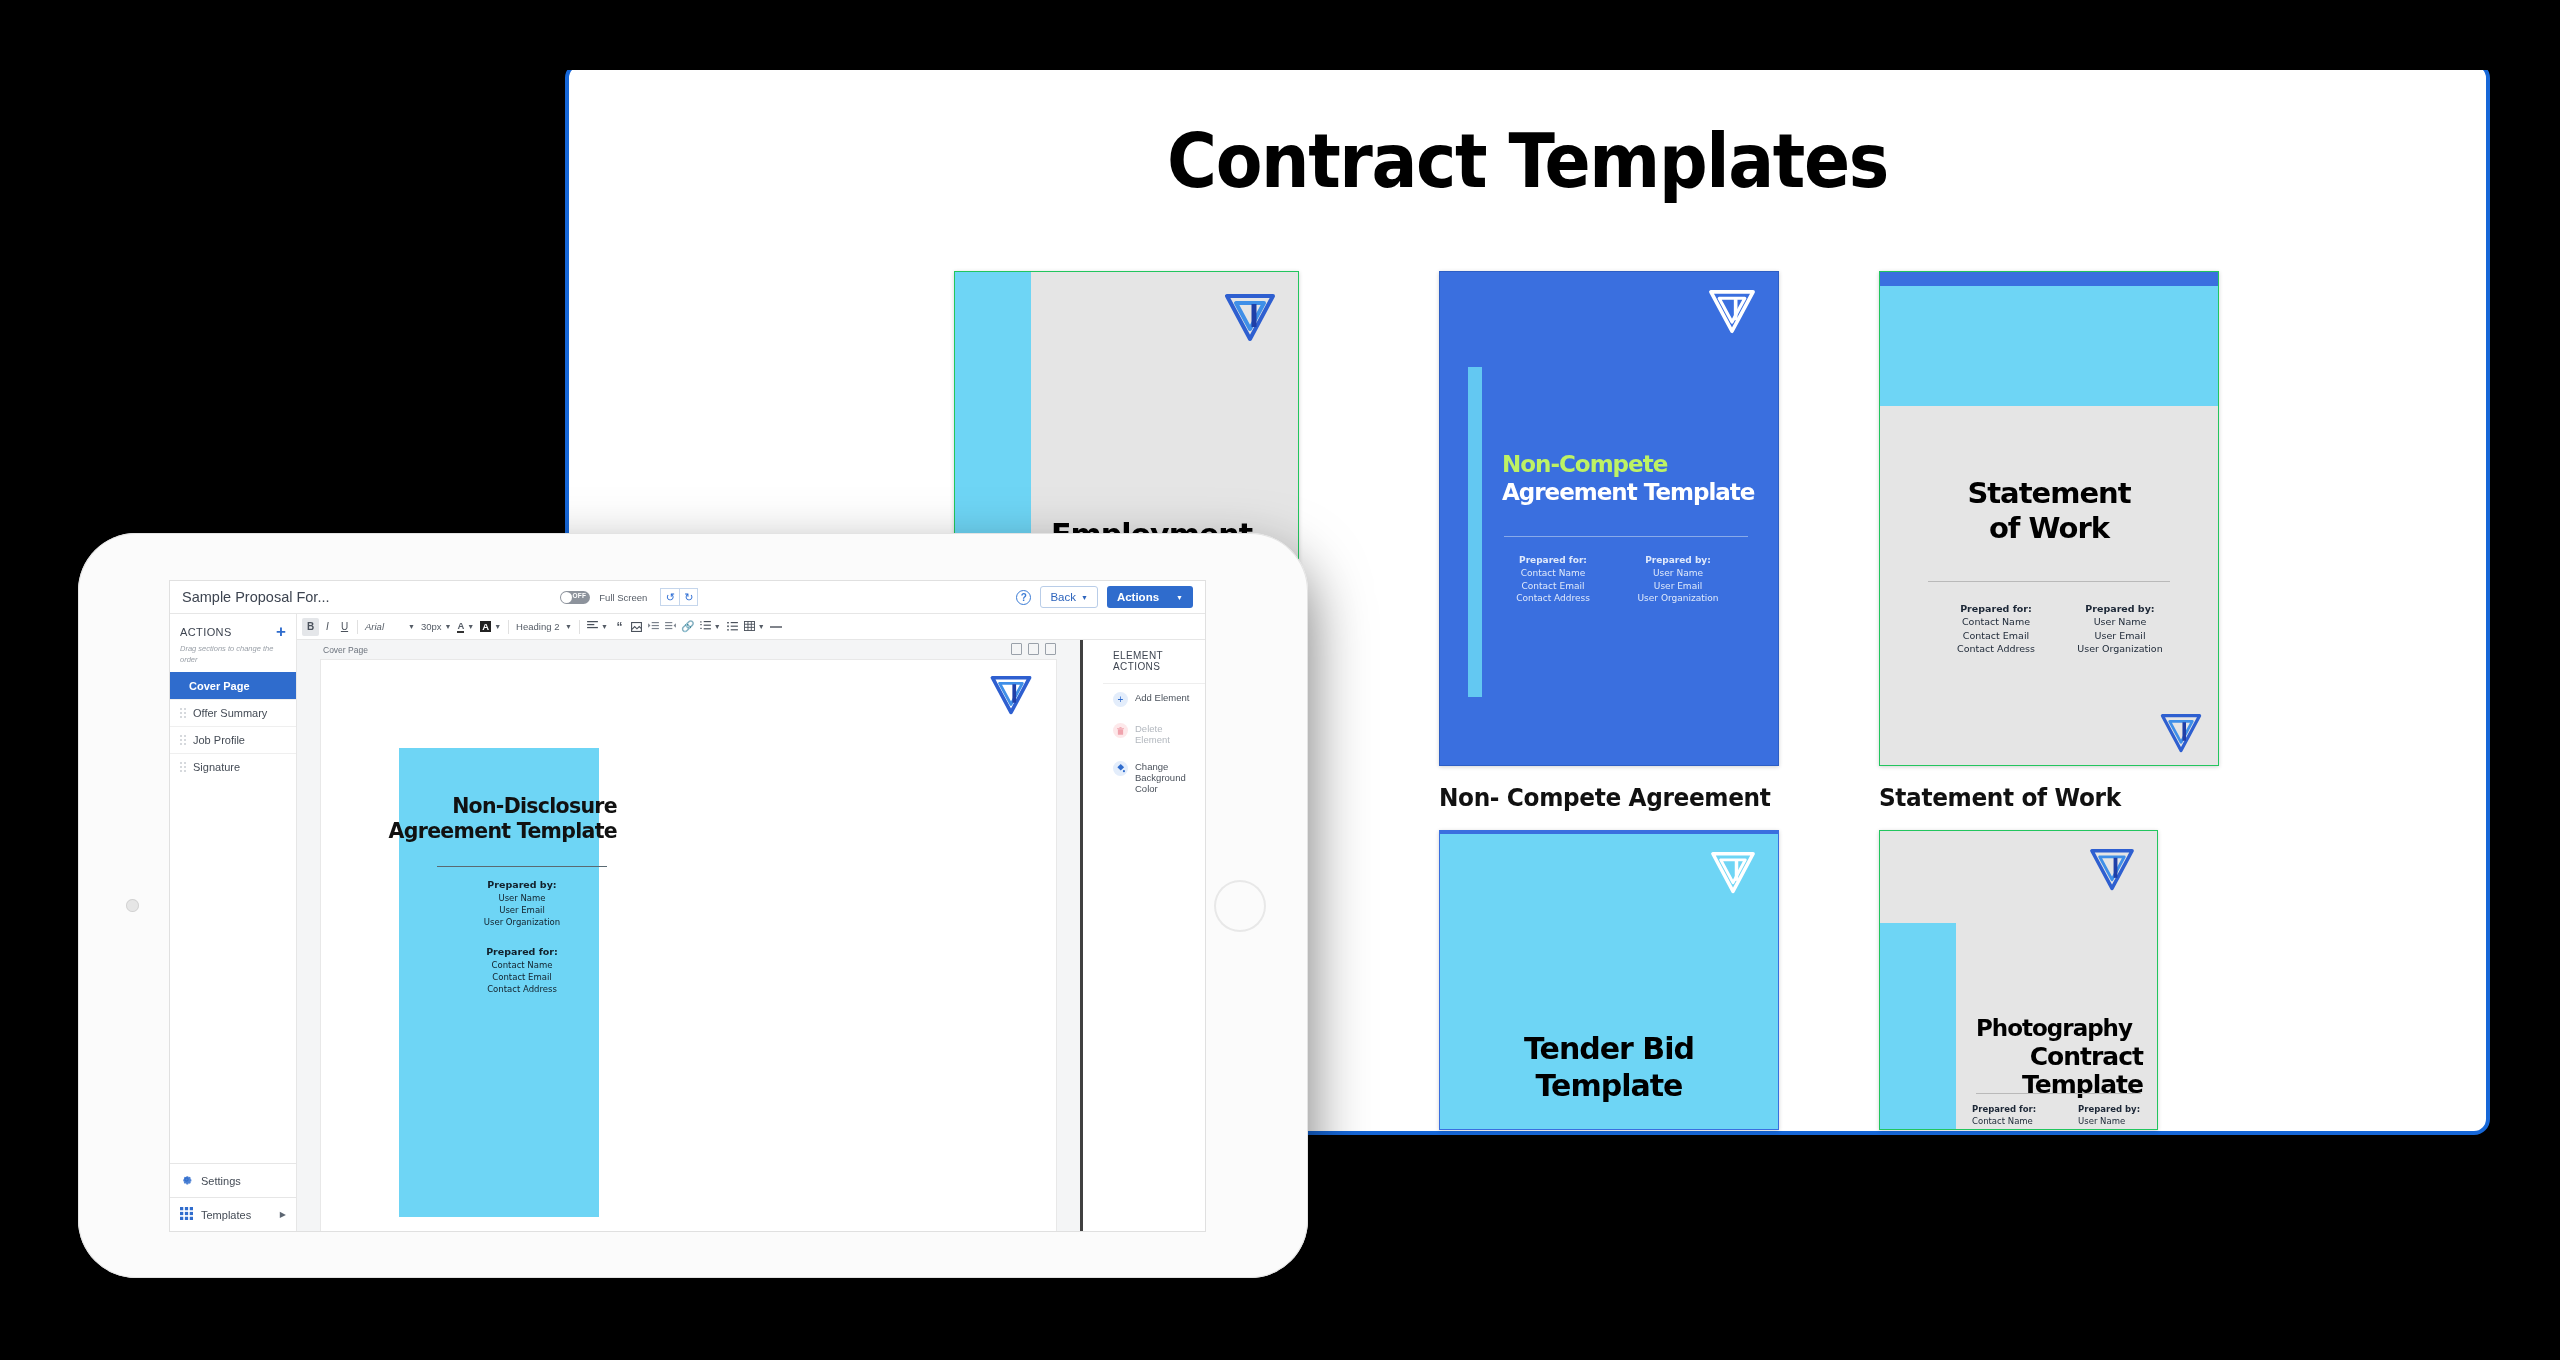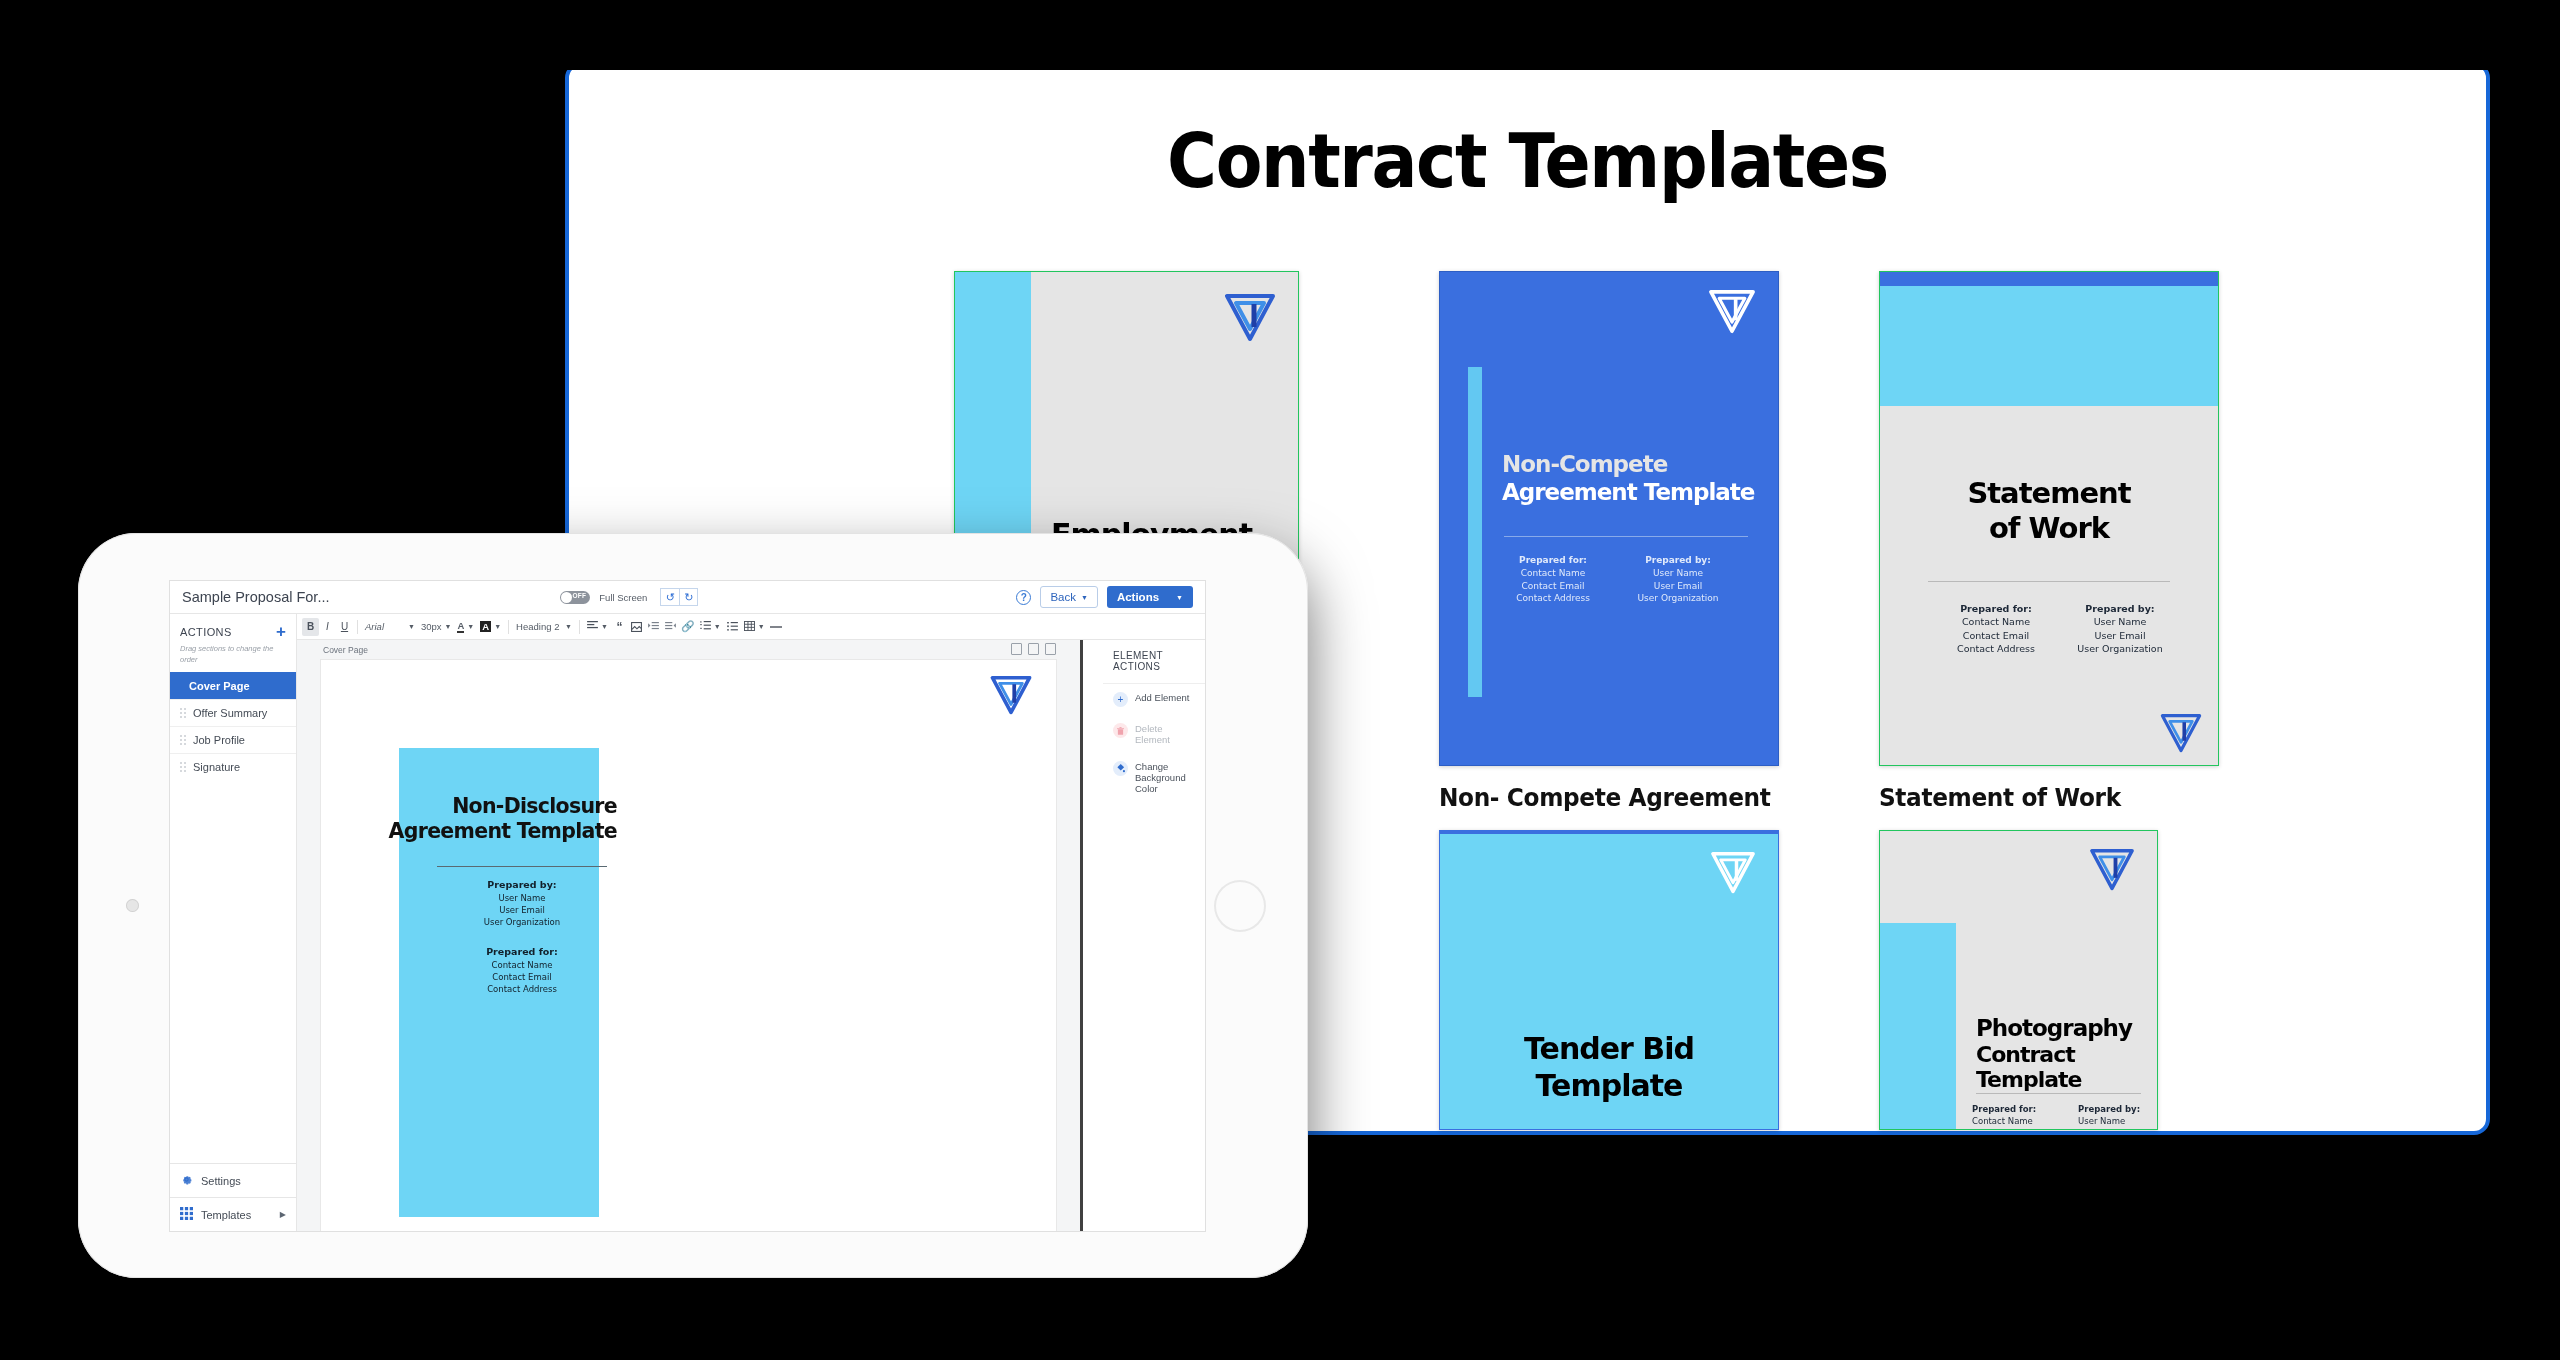--- a/index.html
+++ b/index.html
@@ -203,21 +203,21 @@
       <div class="card-col" style="left:485px; top:0px;">
         <div class="doc" id="doc-noncompete">
           <div class="vbar"></div>
           <div class="logo" style="right:22px; top:18px;">
             <svg width="48" height="44" viewBox="0 0 52 48">
               <path d="M26 2 L49 2 L26 45 L3 2 Z" fill="none" stroke="#ffffff" stroke-width="4" stroke-linejoin="round"></path>
               <path d="M26 9 L40 9 L26 35 L12 9 Z" fill="none" stroke="#ffffff" stroke-width="3.4" stroke-linejoin="round"></path>
               <path d="M30 10 L30 33" stroke="#ffffff" stroke-width="4"></path>
             </svg>
           </div>
-          <div class="doc-h" style="left:62px; top:180px; right:14px; font-size:23px; color:#e5e5e5;">Non-Compete</div>
+          <div class="doc-h" style="left:62px; top:180px; right:14px; font-size:23px; color:#bef264;">Non-Compete</div>
           <div class="doc-h" style="left:62px; top:208px; right:14px; font-size:23px; color:#fff;">Agreement Template</div>
           <div class="rule" style="left:64px; top:264px; right:30px; background:#88aaea;"></div>
           <div class="party" style="left:58px; top:282px; width:110px; font-size:9px; color:#dfe9fb;">
             <b>Prepared for:</b>
             <span>Contact Name</span><br>
             <span>Contact Email</span><br>
             <span>Contact Address</span>
           </div>
           <div class="party" style="left:178px; top:282px; width:120px; font-size:9px; color:#dfe9fb;">
             <b>Prepared by:</b>
@@ -277,21 +277,21 @@
         <div class="doc" id="doc-photo">
           <div class="side"></div>
           <div class="logo" style="right:22px; top:18px;">
             <svg width="46" height="42" viewBox="0 0 52 48">
               <path d="M26 2 L49 2 L26 45 L3 2 Z" fill="none" stroke="#2e5fd0" stroke-width="4" stroke-linejoin="round"></path>
               <path d="M26 9 L40 9 L26 35 L12 9 Z" fill="none" stroke="#3f8fe8" stroke-width="3.4" stroke-linejoin="round"></path>
               <path d="M30 10 L30 33" stroke="#1f3fa8" stroke-width="4.4"></path>
             </svg>
           </div>
           <div class="doc-h" style="left:96px; top:185px; right:14px; font-size:23px;">Photography</div>
-          <div class="doc-h" style="left:96px; top:212px; right:14px; font-size:22px;">Contract Template</div>
+          <div class="doc-h" style="left:96px; top:212px; right:14px; font-size:25px;text-align:right;">Contract Template</div>
           <div class="rule" style="left:96px; top:262px; right:16px;"></div>
           <div class="party" style="left:92px; top:272px; width:100px; font-size:8.5px; color:#1c2736; text-align:left;">
             <b>Prepared for:</b>
             <span>Contact Name</span>
           </div>
           <div class="party" style="left:198px; top:272px; width:100px; font-size:8.5px; color:#1c2736; text-align:left;">
             <b>Prepared by:</b>
             <span>User Name</span>
           </div>
         </div>

